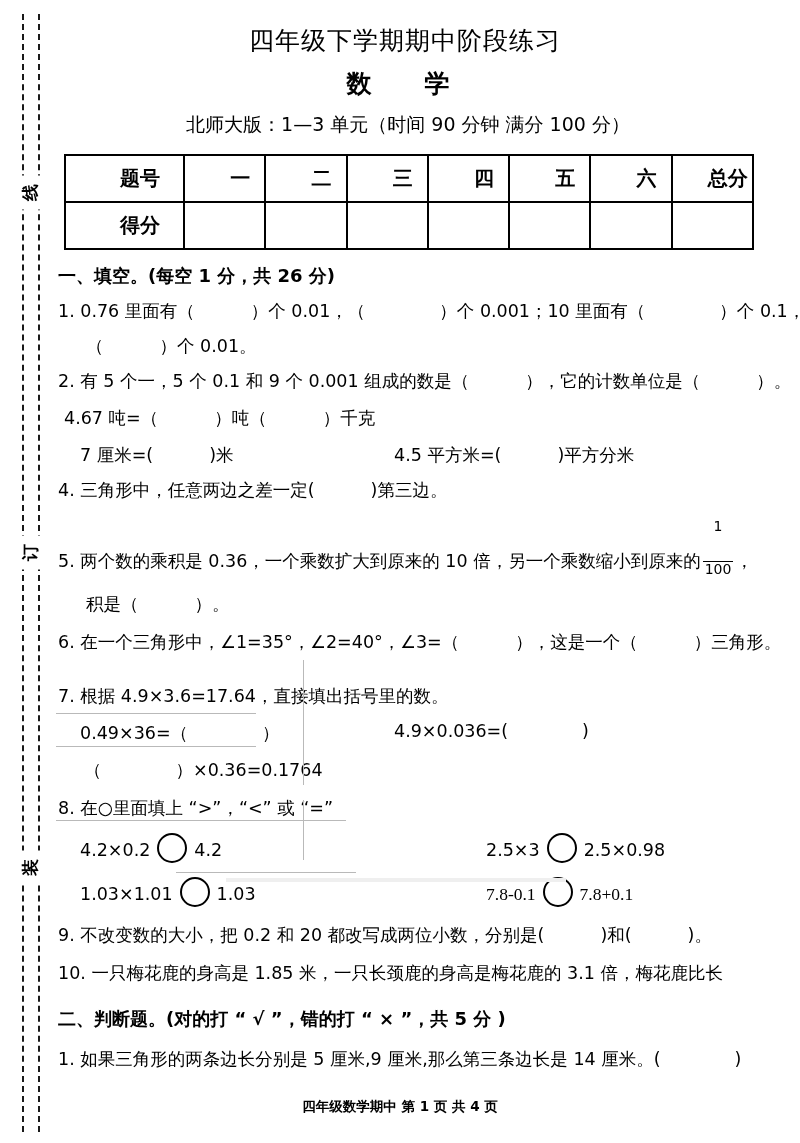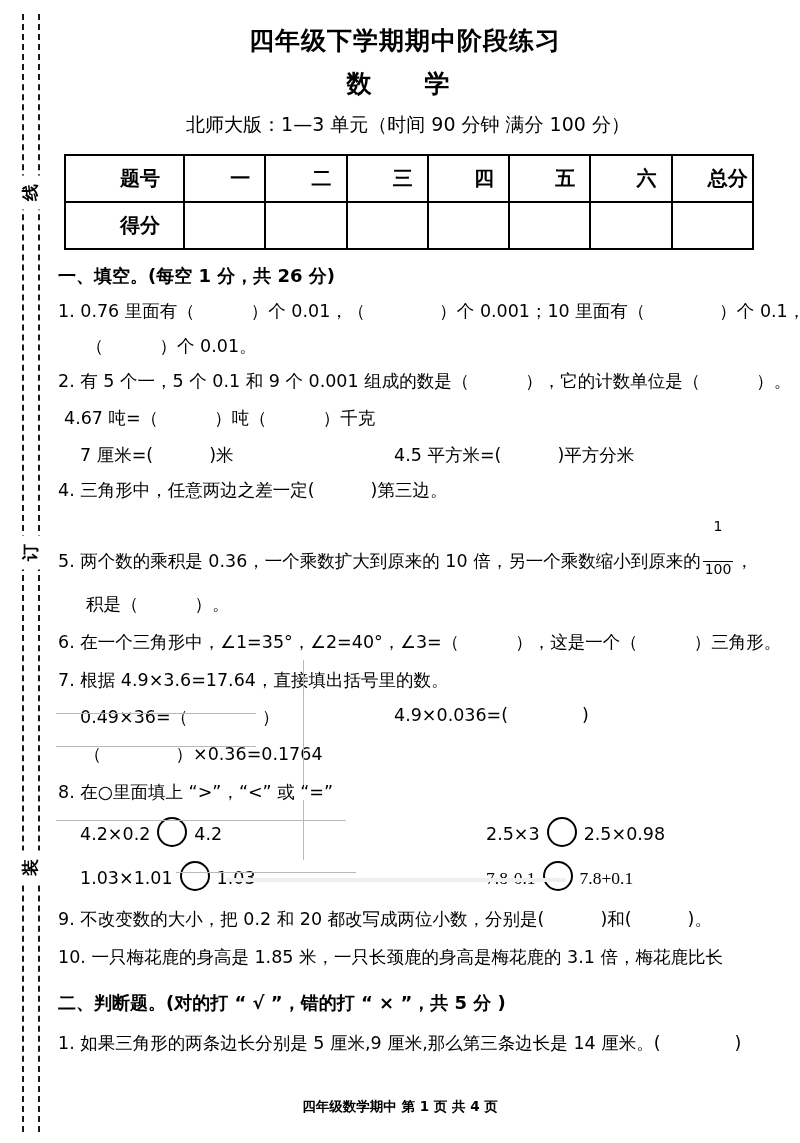--- a/index.html
+++ b/index.html
@@ -56,21 +56,21 @@
   #sheet {
     position: absolute;
     left: 56px;
     top: 0;
     width: 744px;
     height: 1143px;
   }
 
   .doc-title {
     text-align: center;
-    font-weight: 700;
+    font-weight: 400;
     font-size: 25px;
     letter-spacing: 1px;
     margin: 24px 0 0 0;
     padding-right: 46px;
   }
   .doc-subject {
     text-align: center;
     font-weight: 700;
     font-size: 25px;
     letter-spacing: 14px;
@@ -260,21 +260,21 @@
     <span>5. 两个数的乘积是 0.36，一个乘数扩大到原来的 10 倍，另一个乘数缩小到原来的</span><span class="frac"><span class="num">1</span><span class="den">100</span></span><span>，</span>
   </div>
   <div class="q indent" style="margin-top:17px;">
     <span>积是（</span><span class="gap-m"></span><span>）。</span>
   </div>
 
   <div class="q" style="margin-top:16px;">
     <span>6. 在一个三角形中，∠1=35°，∠2=40°，∠3=（</span><span class="gap-m"></span><span>），这是一个（</span><span class="gap-m"></span><span>）三角形。</span>
   </div>
 
-  <div class="q" style="margin-top:16px;">7. 根据 4.9×3.6=17.64，直接填出括号里的数。</div>
+  <div class="q" style="margin-top:32px;">7. 根据 4.9×3.6=17.64，直接填出括号里的数。</div>
   <div class="tworow">
     <div class="col-a">
       <span>0.49×36=（</span><span class="gap-l"></span><span>）</span>
     </div>
     <div class="col-b">
       <span>4.9×0.036=(</span><span class="gap-l"></span><span>)</span>
     </div>
   </div>
   <div class="tworow">
     <div class="col-b" style="padding-left:28px;">

